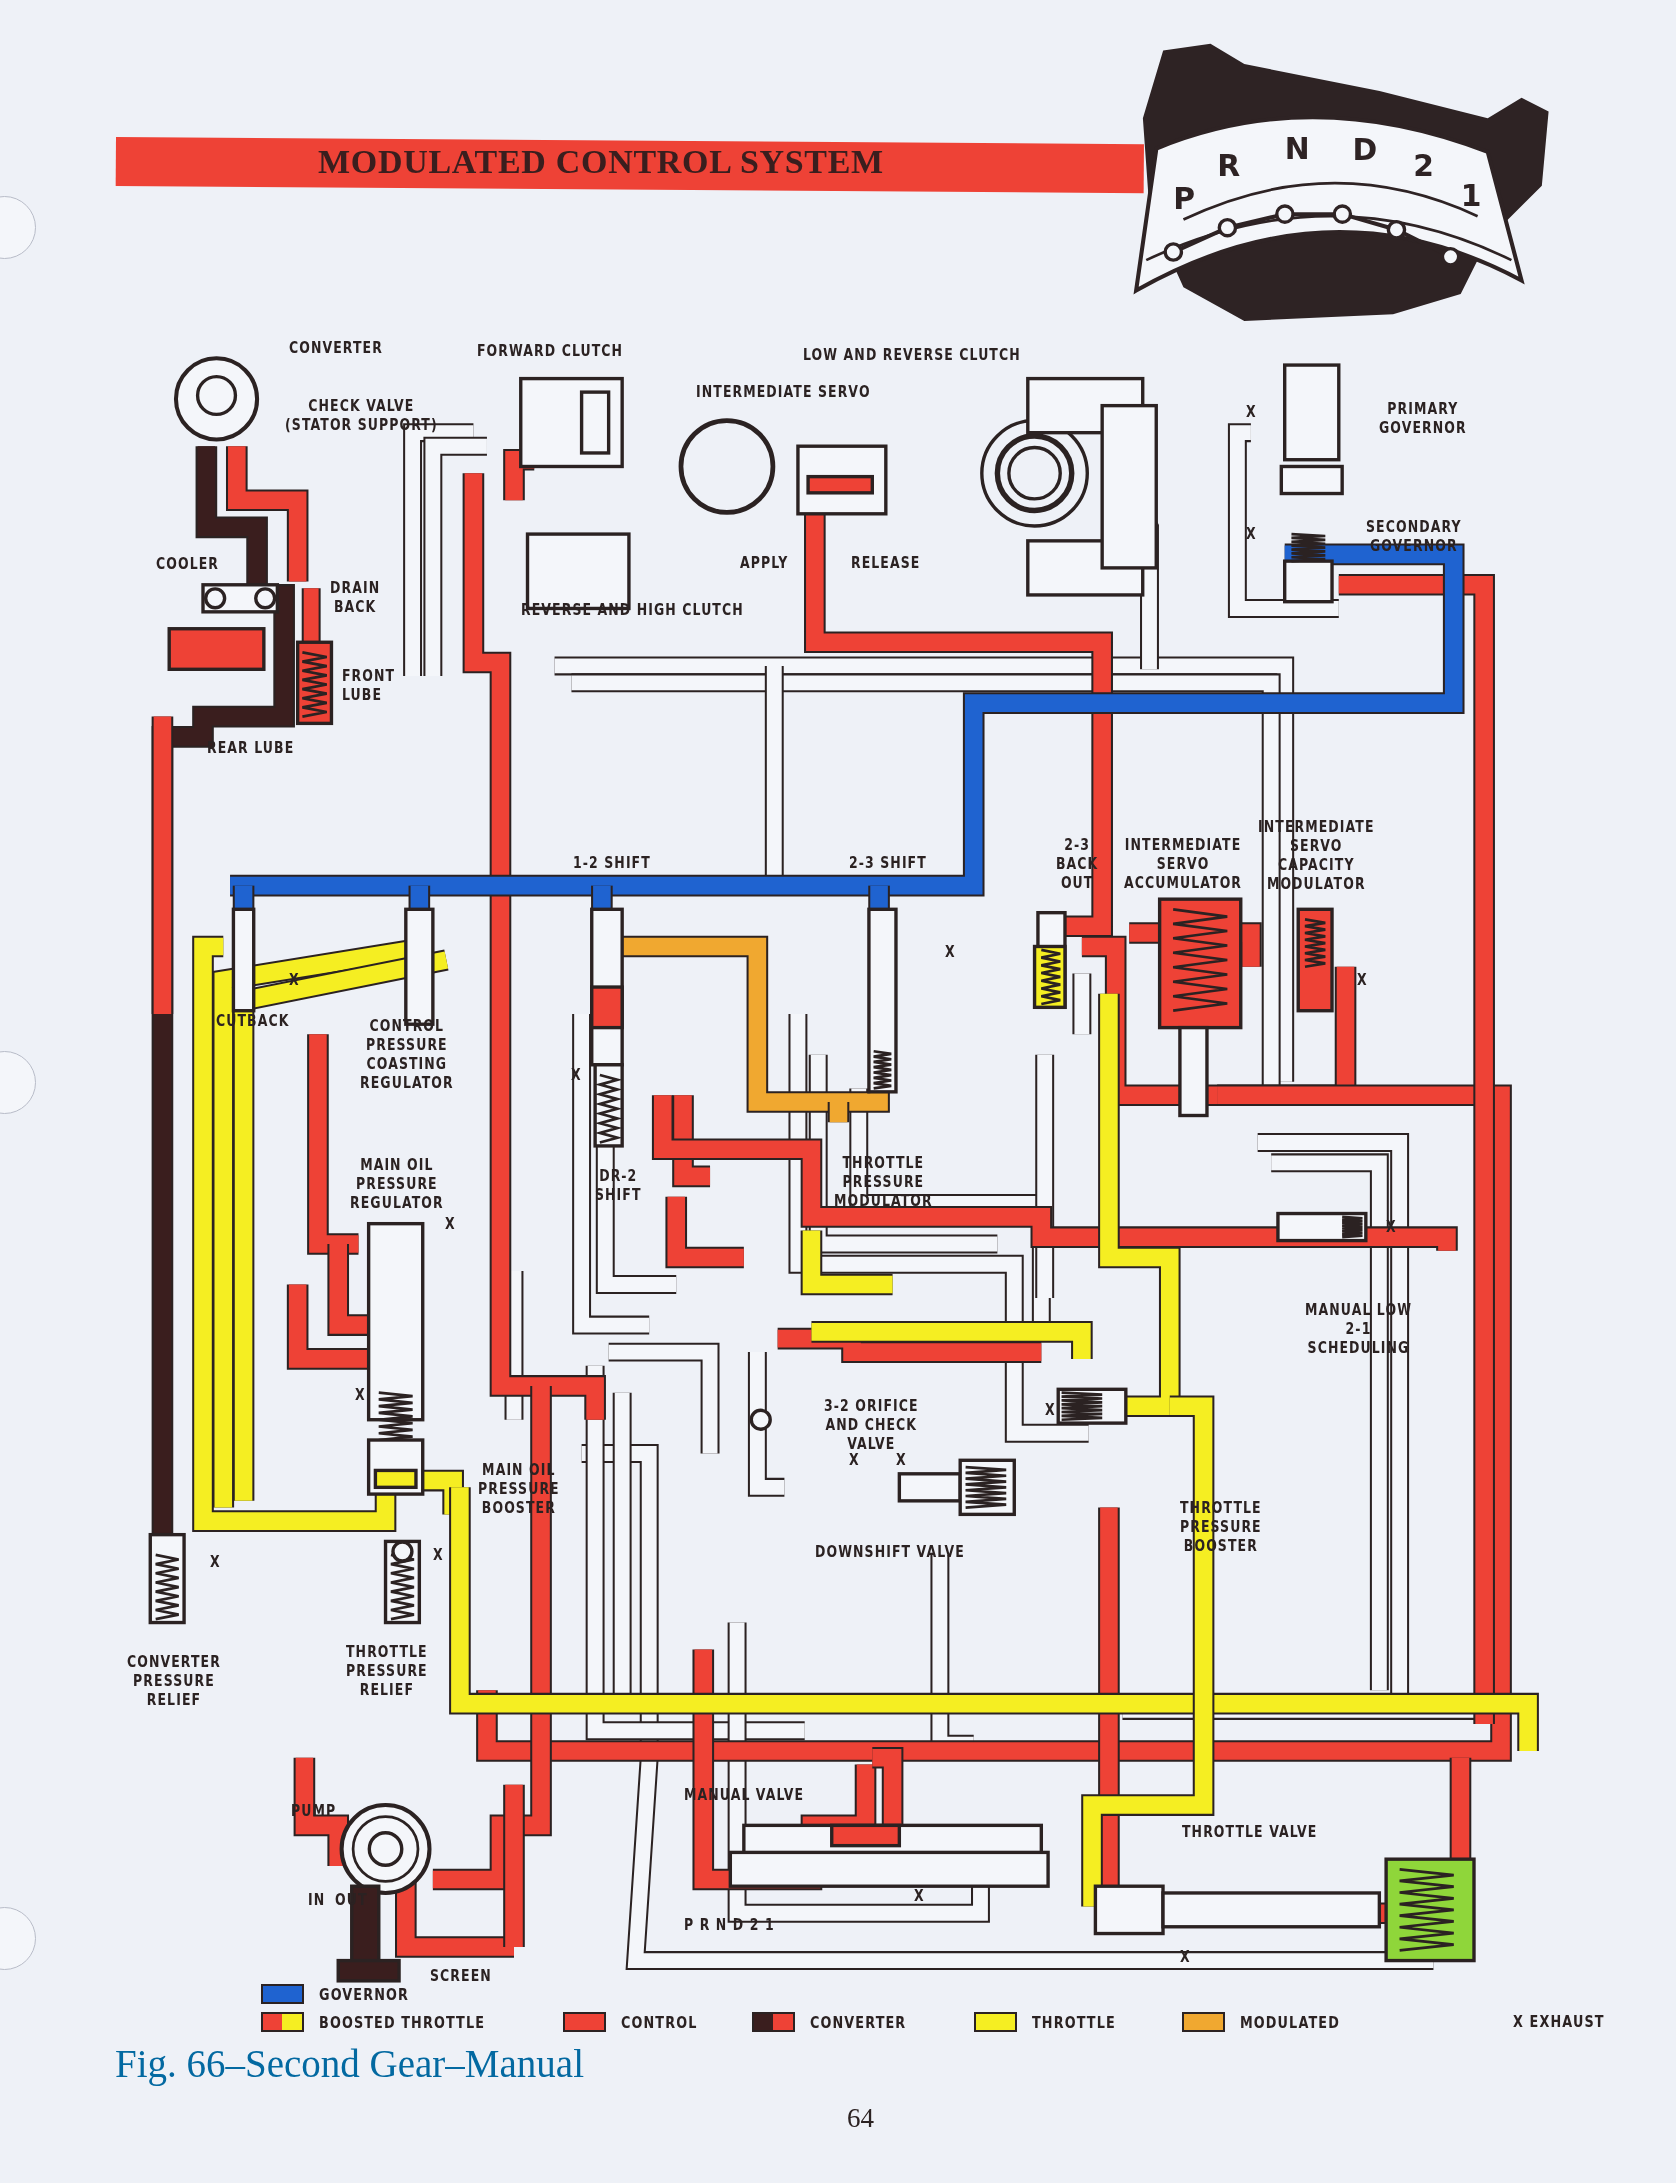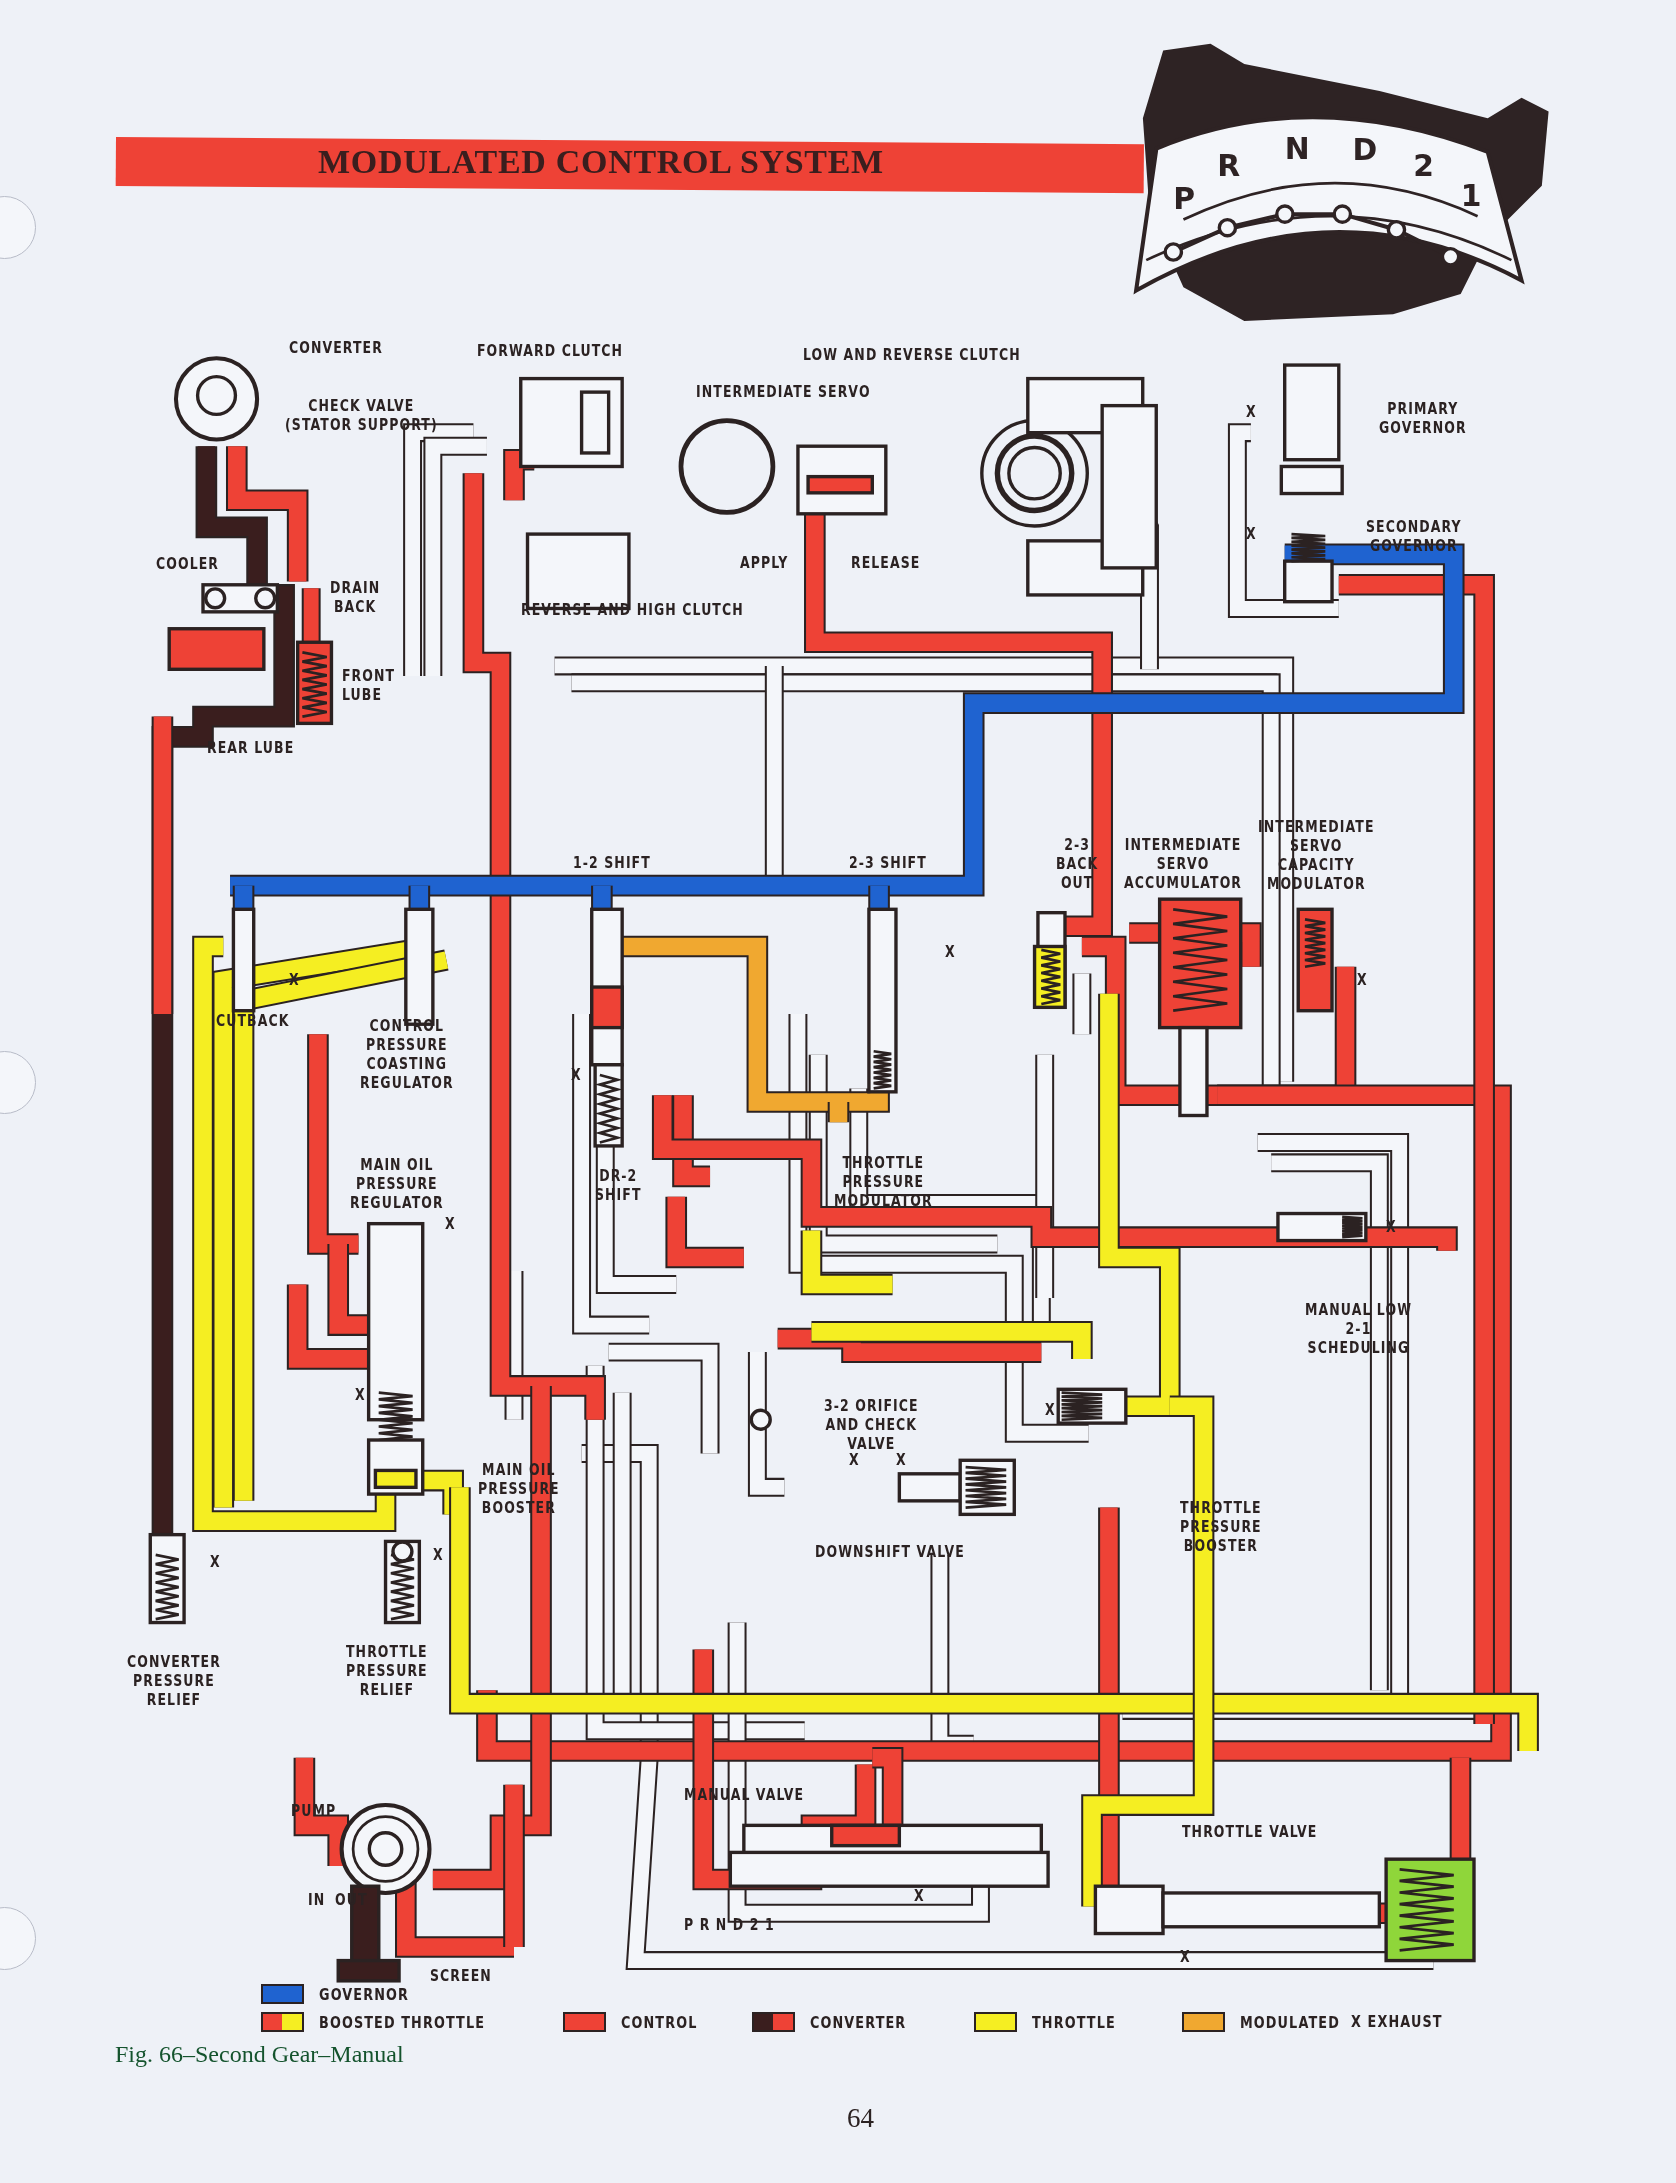--- a/index.html
+++ b/index.html
@@ -6,21 +6,21 @@
   body { width:1677px; height:2183px; background:#eef1f7; position:relative; overflow:hidden; font-family:"Liberation Sans", sans-serif; }
   .hole { position:absolute; width:61px; height:61px; border-radius:50%; border:1.4px solid #b8bcc8; background:#f4f6fa; left:-27px; }
   .header-bar { position:absolute; left:116px; top:137px; width:1028px; height:49px; background:#ee4236; transform:rotate(0.4deg); transform-origin:left top; }
   .header-title { position:absolute; left:318px; top:143px; font-family:"Liberation Serif", serif; font-weight:bold; font-size:34px; color:#3a1e1e; letter-spacing:0.7px; }
   .lbl { position:absolute; font-family:"DejaVu Sans", sans-serif; font-weight:bold; color:#2b2222; font-size:16px; line-height:19px; text-align:center; letter-spacing:1.4px; white-space:pre; transform:scaleX(0.78); transform-origin:left top; }
   .lbl.l { text-align:left; }
   svg#diagram { position:absolute; left:0; top:0; }
   .legend-row { position:absolute; display:flex; align-items:center; gap:15px; }
   .sw { width:43px; height:20px; border:2px solid #2b2222; box-sizing:border-box; }
   .legend-label { font-family:"DejaVu Sans", sans-serif; font-weight:bold; font-size:16px; color:#2b2222; letter-spacing:1.4px; transform:scaleX(0.8); transform-origin:left center; white-space:nowrap; }
-  .caption { position:absolute; left:115px; top:2041px; font-family:"Liberation Serif", serif; font-size:24px; color:#14532d; }
+  .caption { position:absolute; left:115px; top:2041px; font-family:"Liberation Serif", serif; font-size:39px; color:#0369a1; }
   .page-num { position:absolute; left:847px; top:2103px; font-family:"Liberation Serif", serif; font-size:27px; color:#2b2222; }
   .selector { position:absolute; left:1109px; top:37px; width:487px; height:284px; }
 </style>
 </head>
 <body>
 
 <div class="hole" style="top:196px;"></div>
 <div class="hole" style="top:1051px;"></div>
 <div class="hole" style="top:1907px;"></div>
 
@@ -366,19 +366,19 @@
   <span class="legend-label">CONVERTER</span>
 </div>
 <div class="legend-row" style="left:974px;top:2012px;">
   <div class="sw" style="background:#f5ee22;"></div>
   <span class="legend-label">THROTTLE</span>
 </div>
 <div class="legend-row" style="left:1182px;top:2012px;align-items:flex-end;">
   <div class="sw" style="background:#f0a830;"></div>
   <span class="legend-label">MODULATED</span>
 </div>
-<div class="legend-row" style="left:1351px;top:2012px;">
+<div class="legend-row" style="left:1513px;top:2012px;">
   <span class="legend-label">X EXHAUST</span>
 </div>
 
 <div class="caption">Fig. 66–Second Gear–Manual</div>
 <div class="page-num">64</div>
 
 
 </body></html>

